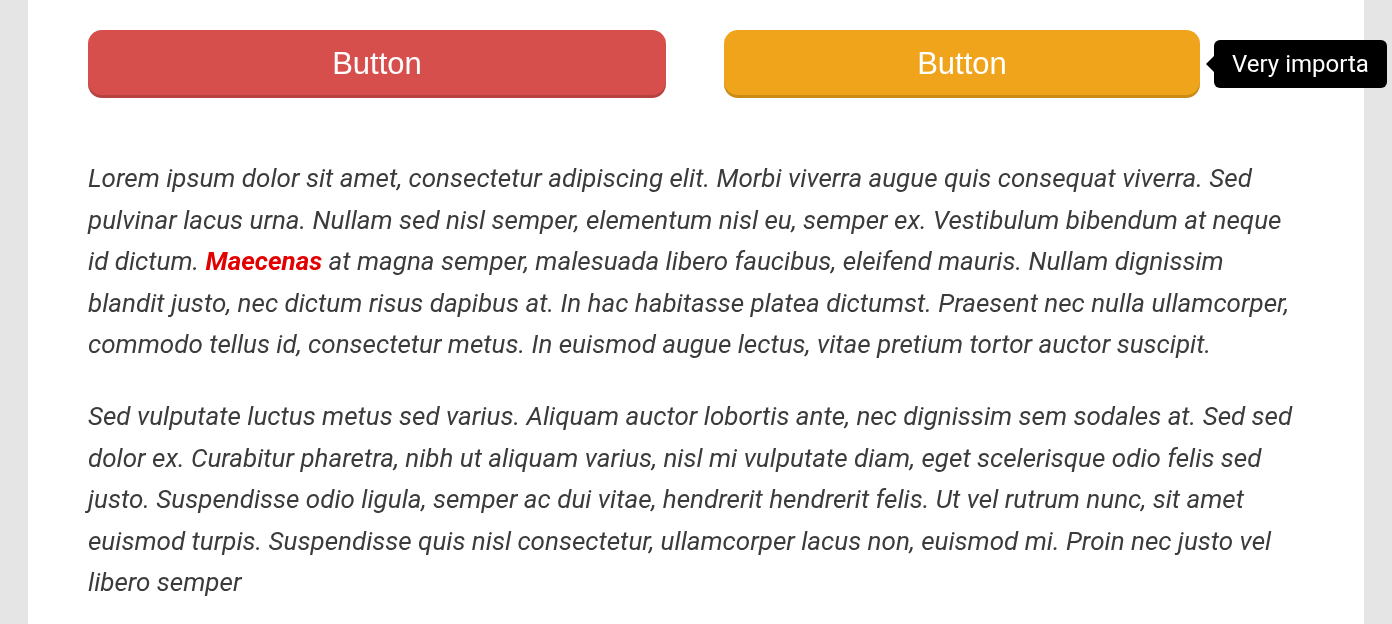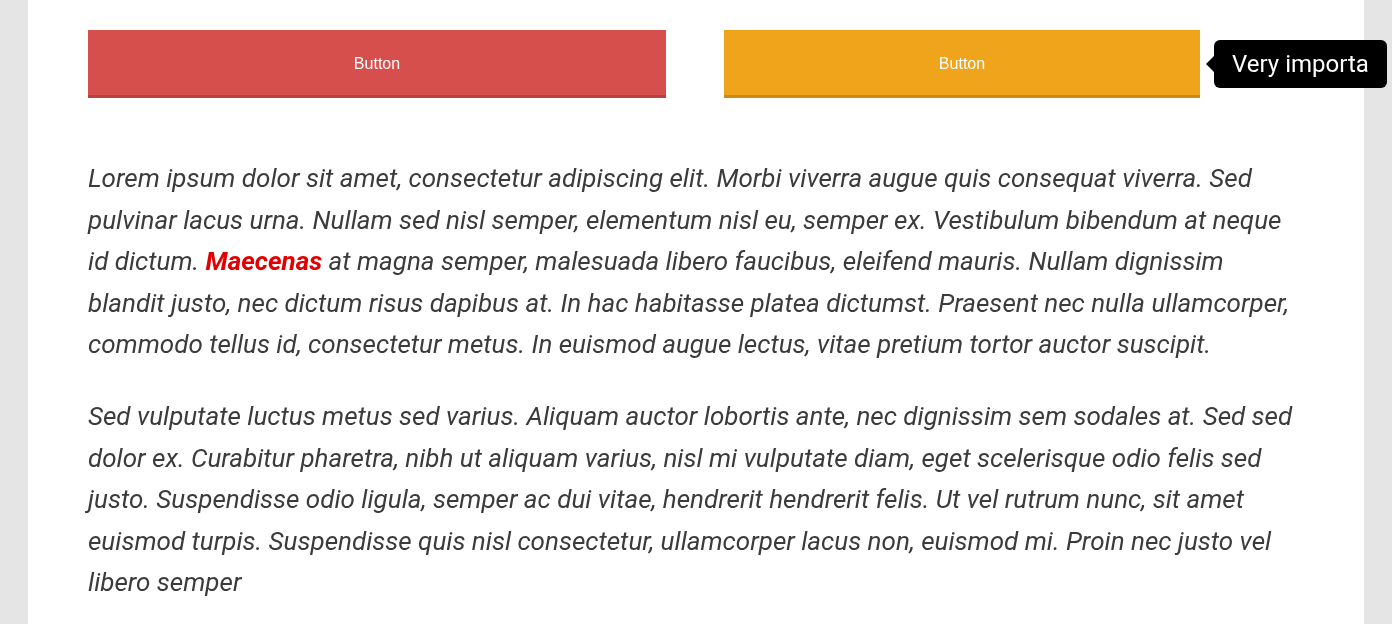--- a/index.html
+++ b/index.html
@@ -25,22 +25,22 @@
       display: flex;
       gap: 58px;
       margin-bottom: 60px;
       position: relative;
     }
     .btn {
       flex: 0 0 auto;
       width: 578px;
       height: 68px;
       border: none;
-      border-radius: 0;
-      font-size: 16px;
+      border-radius: 14px;
+      font-size: 31px;
       font-weight: 400;
       color: #ffffff;
       cursor: pointer;
       display: flex;
       align-items: center;
       justify-content: center;
       position: relative;
     }
     .btn-red {
       background: #d74f4c;

